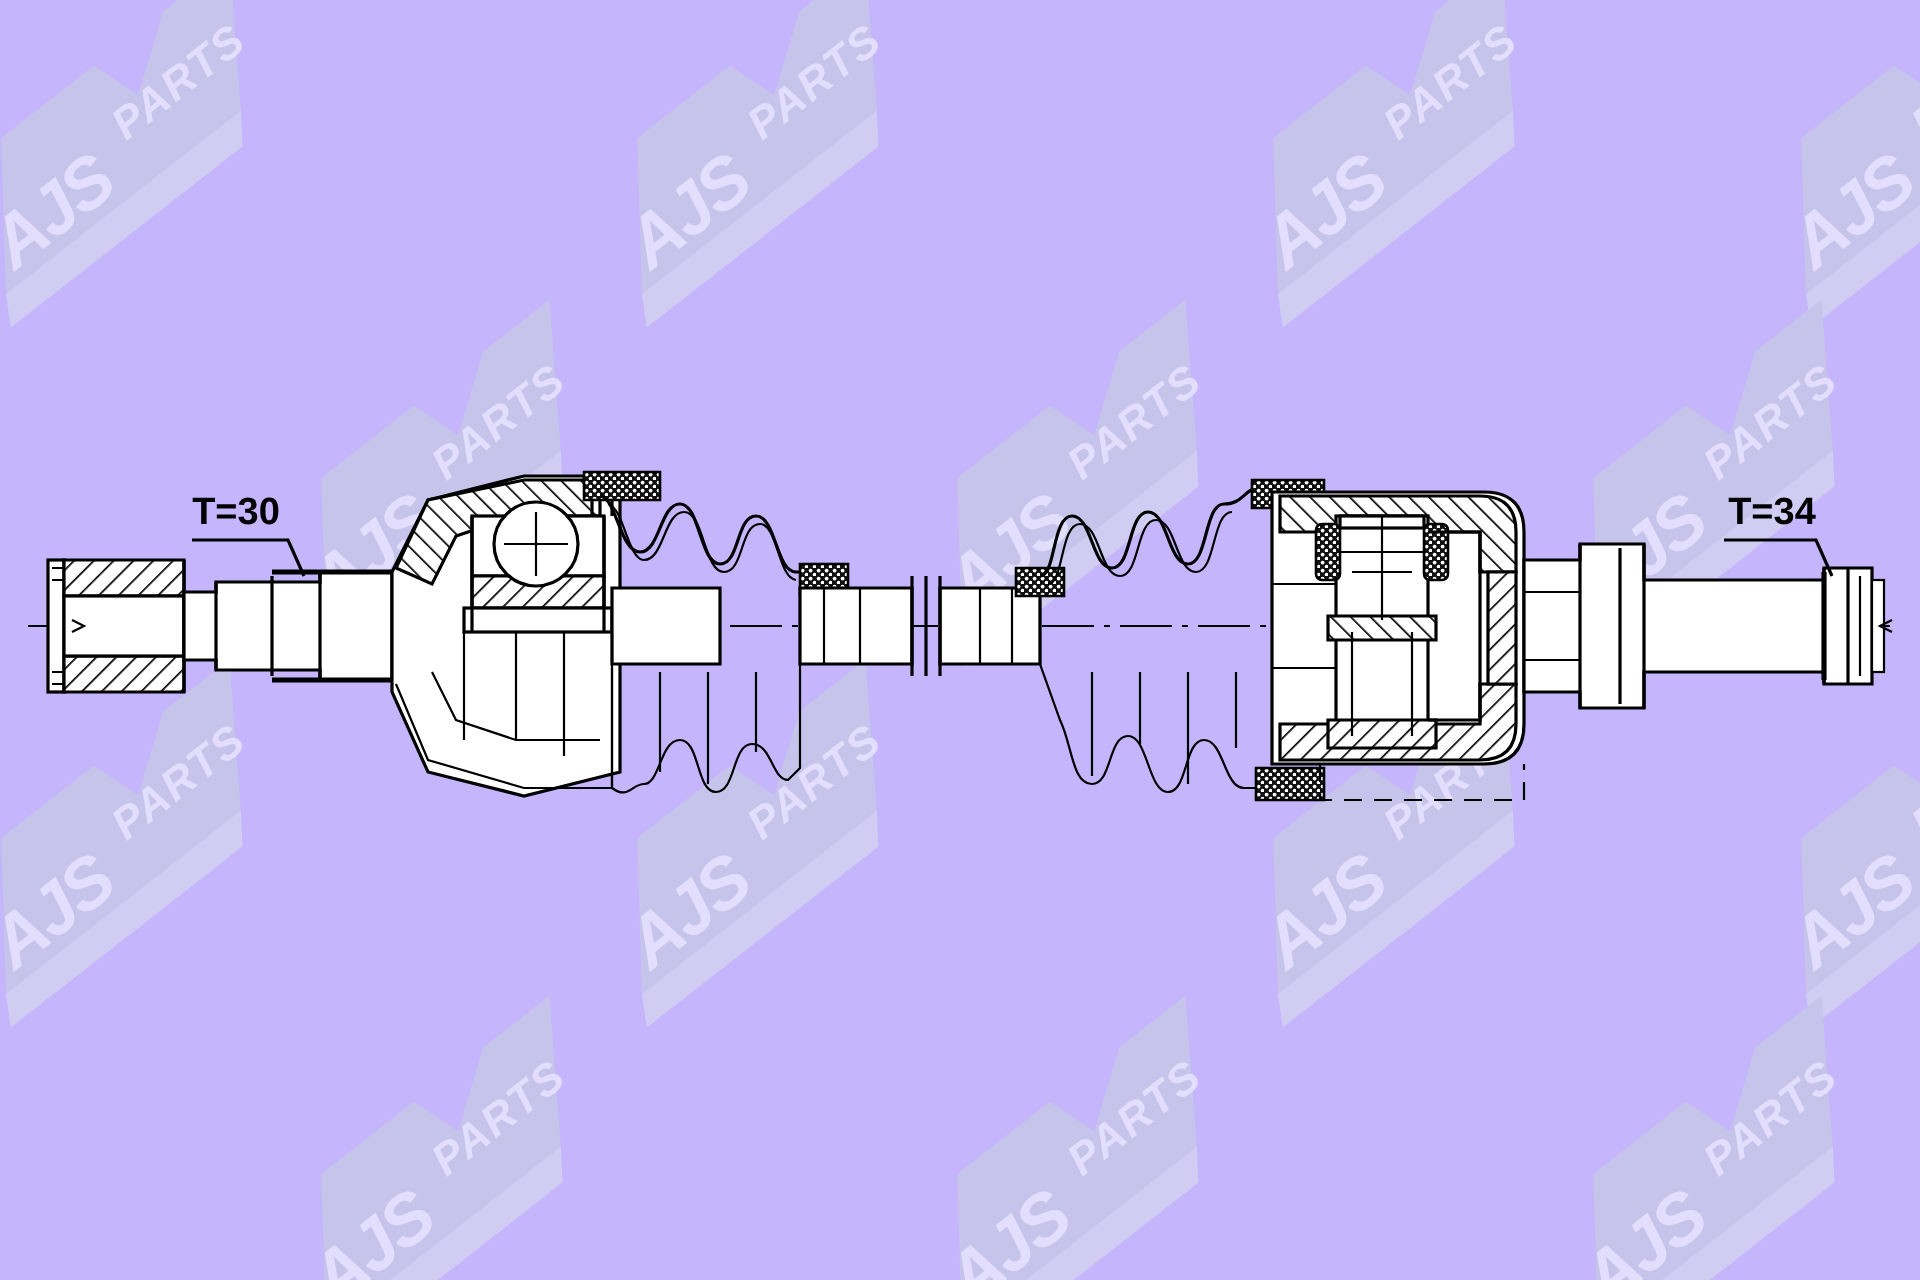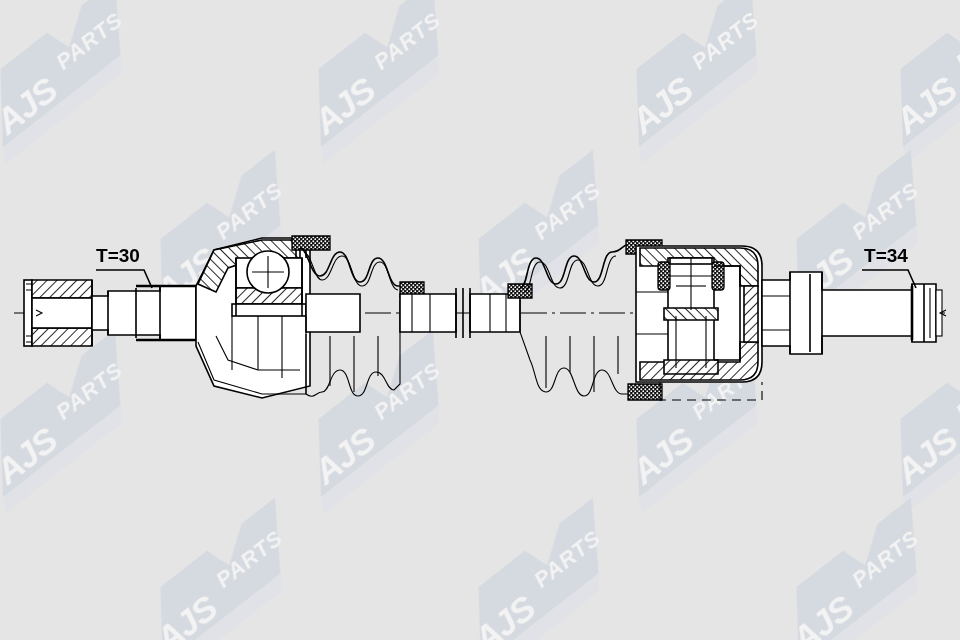--- a/index.html
+++ b/index.html
@@ -1,19 +1,19 @@
 <!DOCTYPE html>
 <html><head>
 <meta charset="utf-8">
 <title>CV Axle Drive Shaft Technical Drawing</title>
 <style>
   html,body{margin:0;padding:0;background:#fff;}
   body{width:960px;height:640px;overflow:hidden;
        font-family:"Liberation Sans",sans-serif;}
-  #stage{position:relative;width:960px;height:640px;background:#e5e5e5;overflow:hidden;text-align:center;}
+  #stage{position:relative;width:960px;height:640px;background:#c4b5fd;overflow:hidden;text-align:center;}
   #watermark{position:absolute;inset:0;z-index:1;pointer-events:none;}
   #drawing{position:absolute;inset:0;z-index:2;}
   .lbl{font-family:"Liberation Sans",sans-serif;font-weight:bold;}
 </style>
 </head>
 <body>
 
 <div id="stage">
 
   <svg id="watermark" viewBox="0 0 960 640" width="960" height="640">

